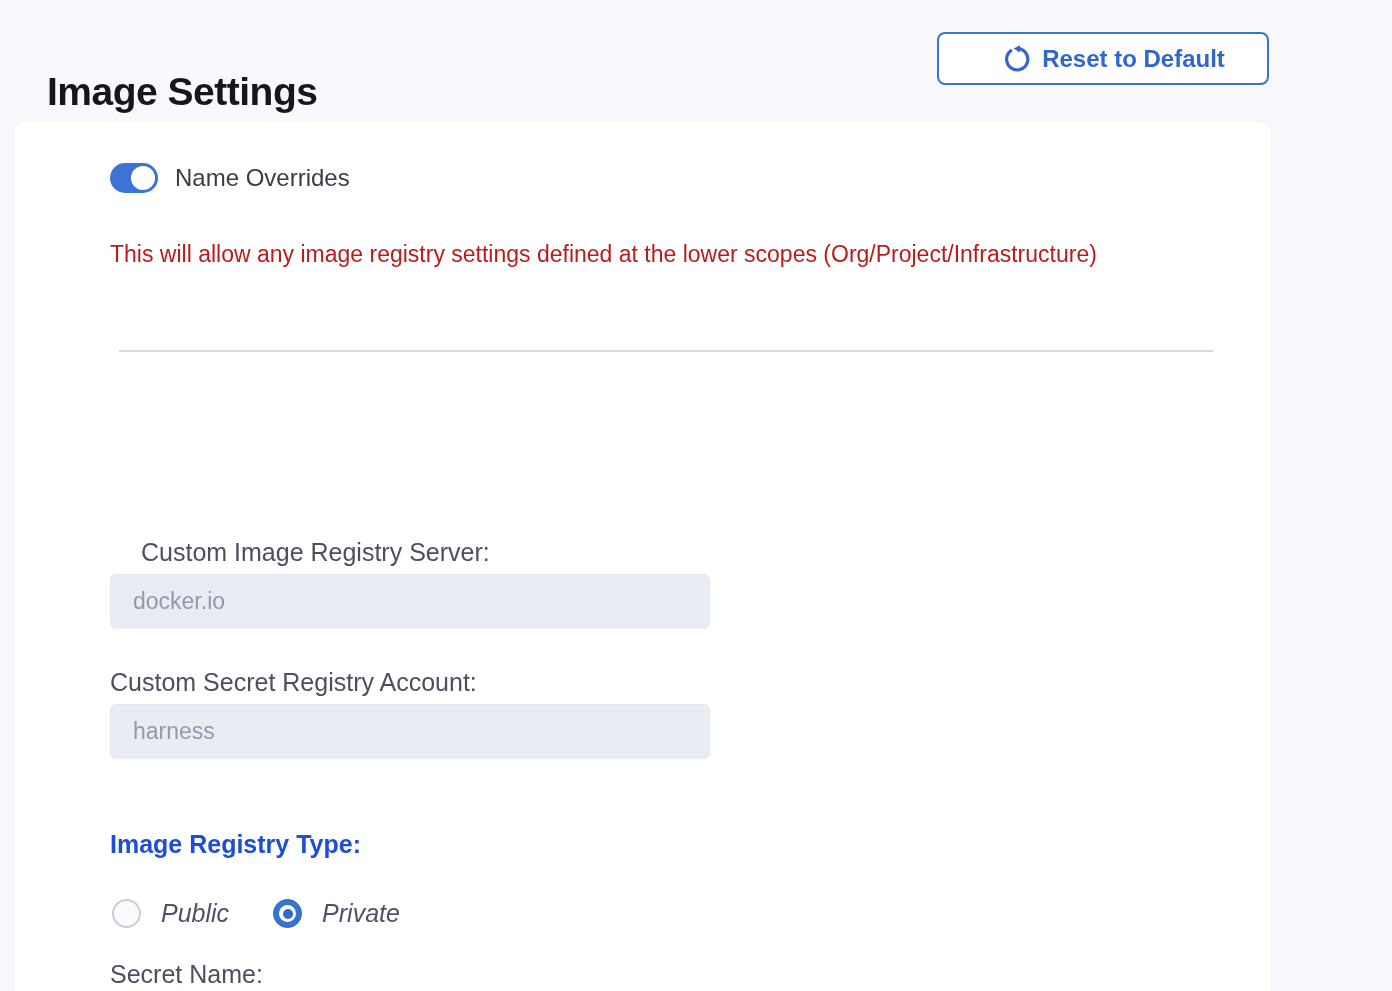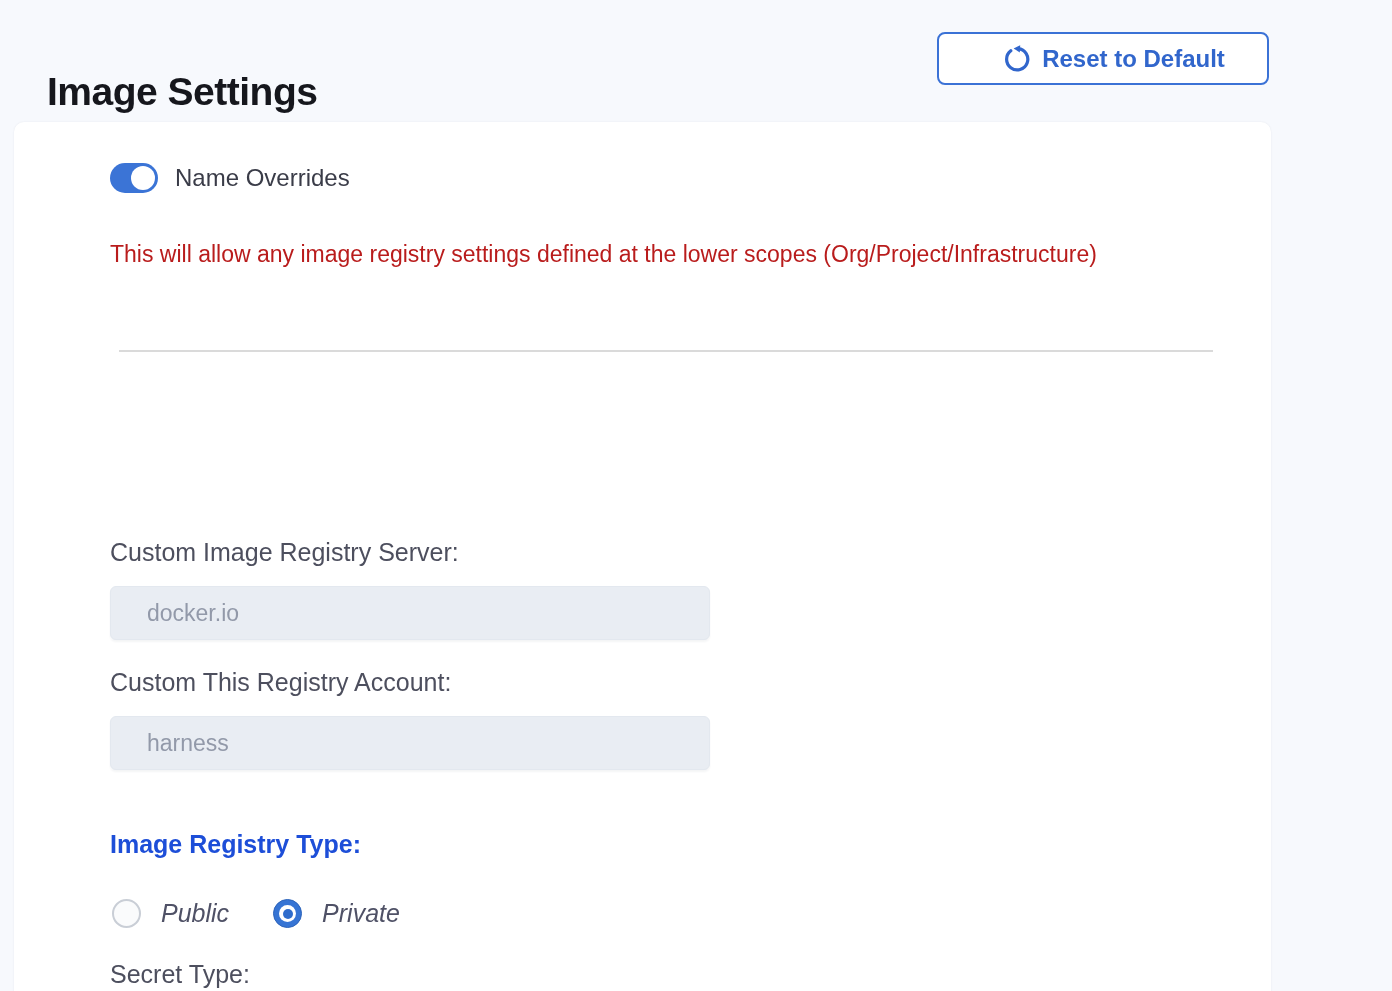--- a/index.html
+++ b/index.html
@@ -101,32 +101,31 @@
     font-size: 25px;
     color: #4d4f5e;
   }
   .text-input {
     position: absolute;
     left: 96px;
     width: 600px; height: 54px;
     border-radius: 6px;
     font-family: inherit;
     font-size: 23px;
-    padding: 0 36px;
+    padding: 0 22px;
     outline: none;
-    margin-top: 12px;
   }
   .text-input.disabled {
     background: #e9edf3;
     border: 1px solid #e3e8ef;
     color: #9299a9;
     box-shadow: 0 2px 2px rgba(40,50,70,0.05);
   }
 
-  .label-server  { top: 416px; }
+  .label-server  { top: 416px; margin-left: 31px; }
   .input-server  { top: 452px; }
   .label-account { top: 546px; }
   .input-account { top: 582px; }
 
   .type-label {
     position: absolute;
     left: 96px; top: 708px;
     font-size: 25px;
     font-weight: 700;
     color: #1d4ed8;
@@ -201,35 +200,35 @@
 
   <div class="description">
     <span>This will allow any image registry settings defined at the lower scopes (Org/Project/Infrastructure)</span><br>
   </div>
 
   <div class="divider"></div>
 
   <label class="field-label label-server">Custom Image Registry Server:</label>
   <input class="text-input disabled input-server" type="text" disabled="" value="docker.io" style="">
 
-  <label class="field-label label-account">Custom This Registry Account:</label>
+  <label class="field-label label-account">Custom Secret Registry Account:</label>
   <input class="text-input disabled input-account" type="text" disabled="" value="harness" style="">
 
   <div class="type-label">Image Registry Type:</div>
 
   <div class="radio-row">
     <div class="radio-option" role="radio" aria-checked="false">
       <span class="radio-circle unselected"></span>
       <span class="radio-label">Public</span>
     </div>
     <div class="radio-option" role="radio" aria-checked="true">
       <span class="radio-circle selected">
         <span class="ring">
             <span class="dot"></span>
           </span>
       </span>
       <span class="radio-label">Private</span>
     </div>
   </div>
 
-  <label class="field-label label-secret">Secret Type:</label>
+  <label class="field-label label-secret">Secret Name:</label>
 
 </div>
 
 </body></html>

